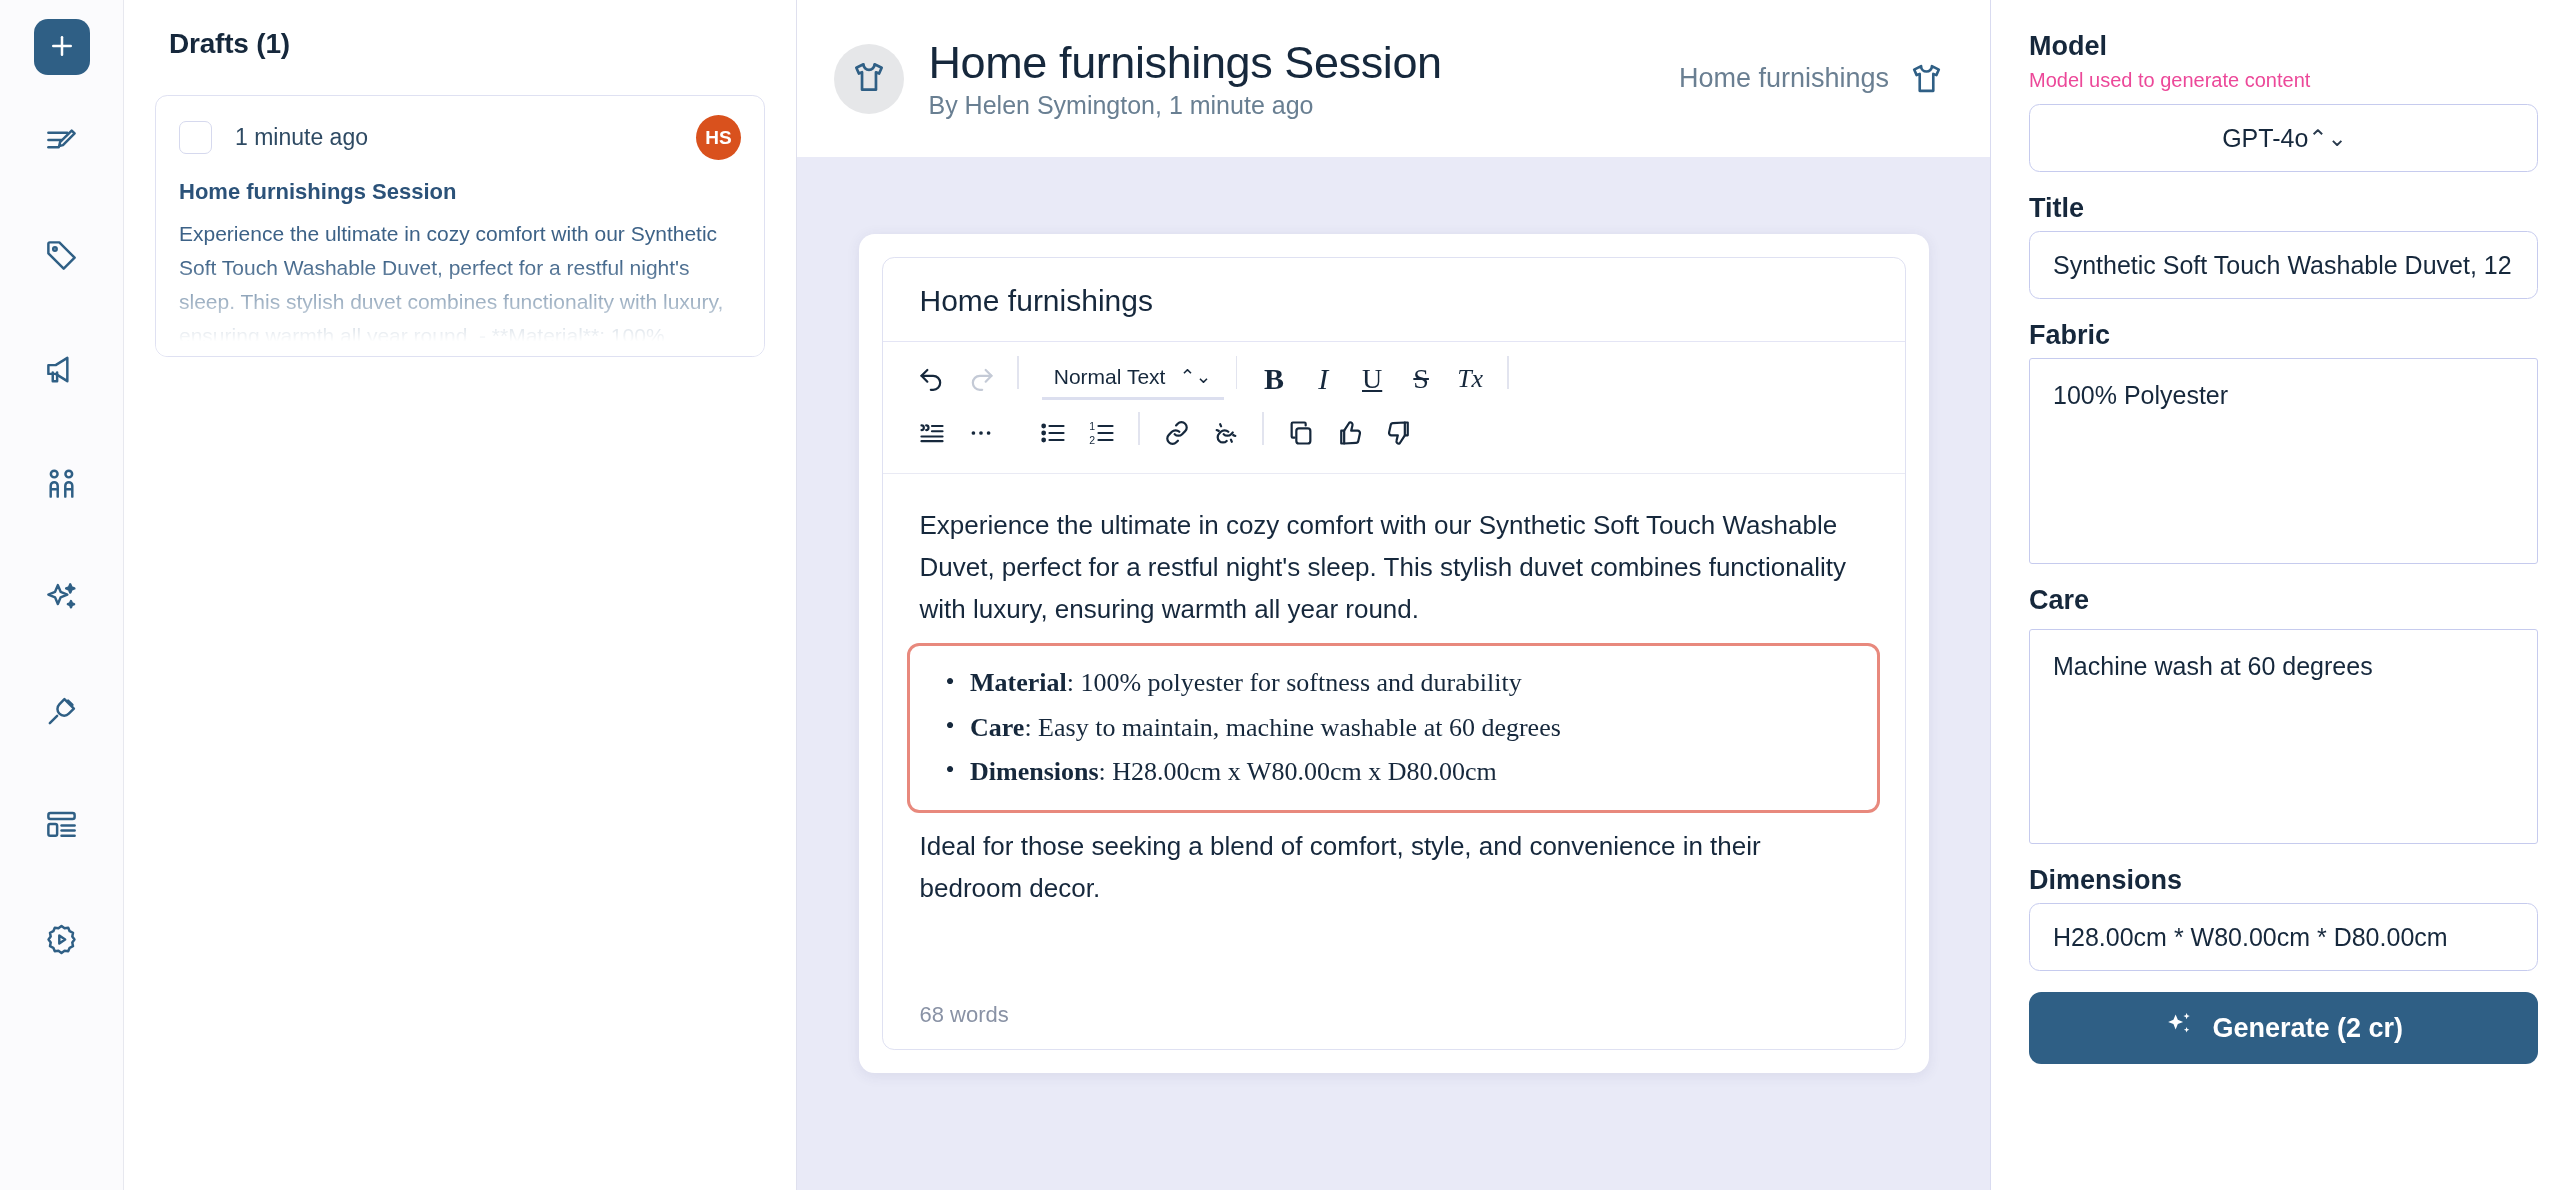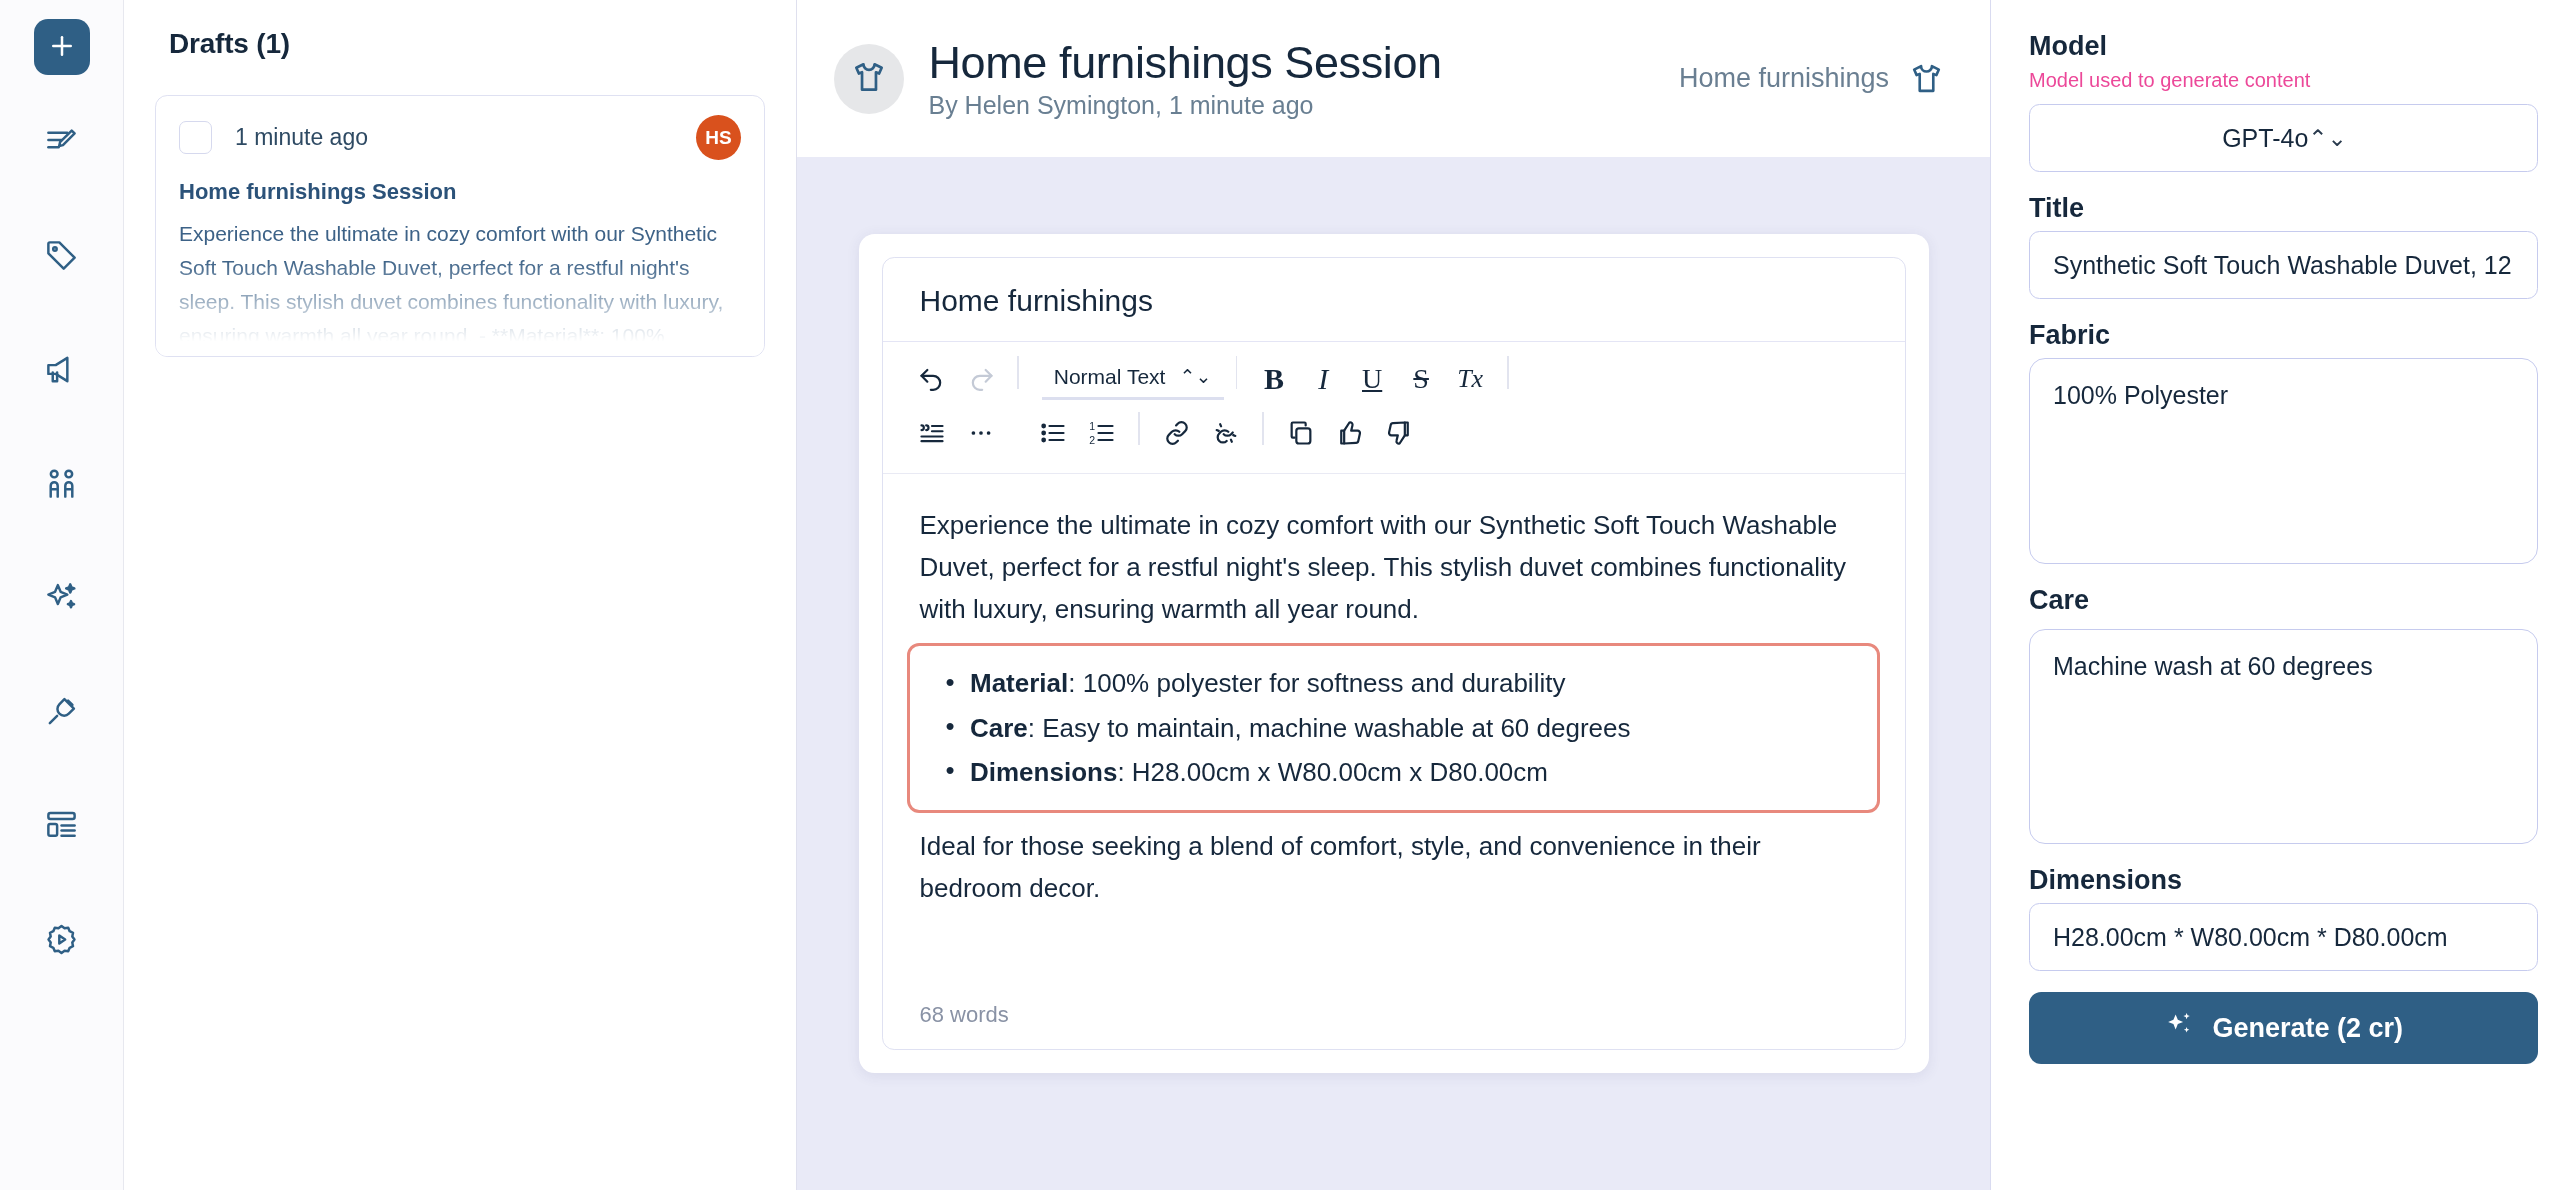--- a/index.html
+++ b/index.html
@@ -192,20 +192,21 @@
     font-size: 26px; line-height: 1.62; color: #16283c;
   }
   .doc-highlight {
     margin: 12.2px -12.2px; padding: 15.7px 15.7px 15.7px 15.7px;
     border: 3.5px solid #e8897d; border-radius: 12.2px;
   }
   .doc-ul { list-style: none; padding-left: 44px; }
   .doc-ul li {
     font-size: 26px; line-height: 1.7; color: #16283c;
     position: relative;
+    font-family: Liberation Serif, serif;
   }
   .doc-ul li::before {
     content: "•"; position: absolute; left: -24.5px; top: -1.7px;
     font-size: 26px; color: #16283c;
   }
   .doc-ul b { font-weight: bold; }
   .doc-words {
     padding: 23px 37px 21px 37px;
     font-size: 22px; color: #8992a5;
   }
@@ -235,21 +236,21 @@
     width: 100%; height: 68px;
     border: 1.7px solid #c6cbee; border-radius: 10.5px;
     display: flex; align-items: center;
     padding: 0 23px;
     font-size: 25px; color: #16283c;
     background: #fff; overflow: hidden; white-space: nowrap;
     cursor: text;
   }
   .fg-area {
     width: 100%; height: 206px;
-    border: 1.7px solid #c6cbee; border-radius: 16px;
+    border: 1.7px solid #c6cbee; border-radius: 3px;
     padding: 19px 23px;
     font-size: 25px; color: #16283c; line-height: 1.4;
     background: #fff; cursor: text;
   }
   .fg-area.tall { height: 215px; margin-top: 13px; }
   .gen-btn {
     margin-top: 21px;
     width: 100%; height: 72px;
     background: #2f5f85; border: none; border-radius: 12.2px;
     color: #ffffff; font-size: 27px; font-weight: bold;

